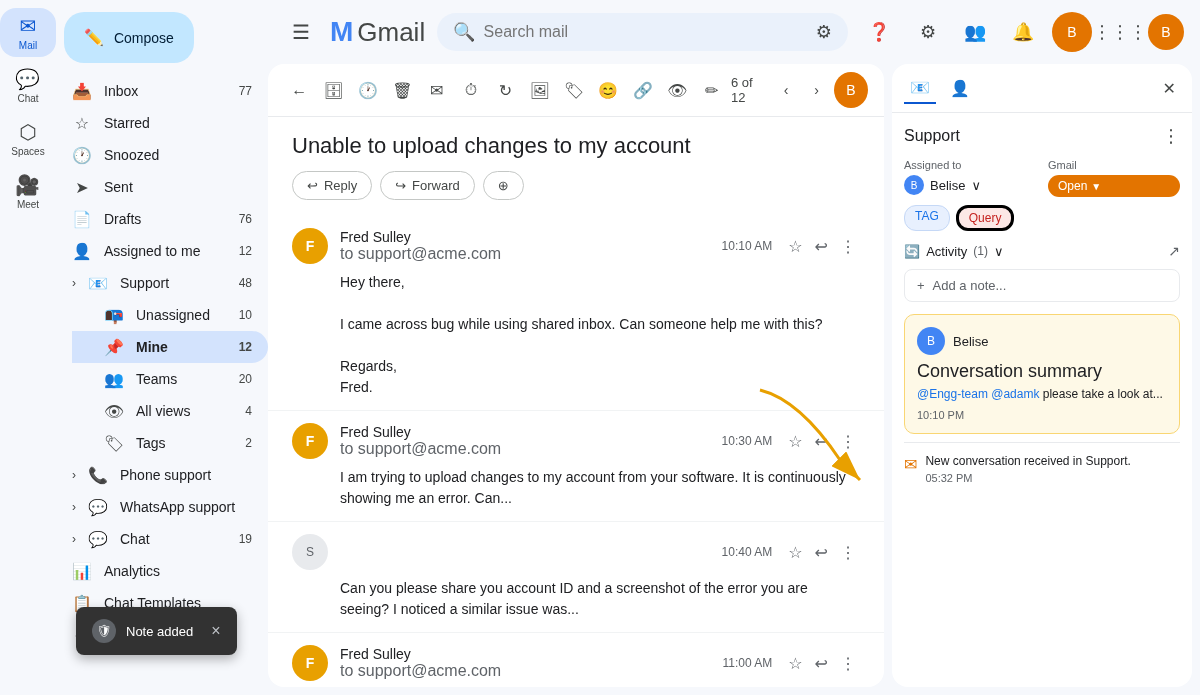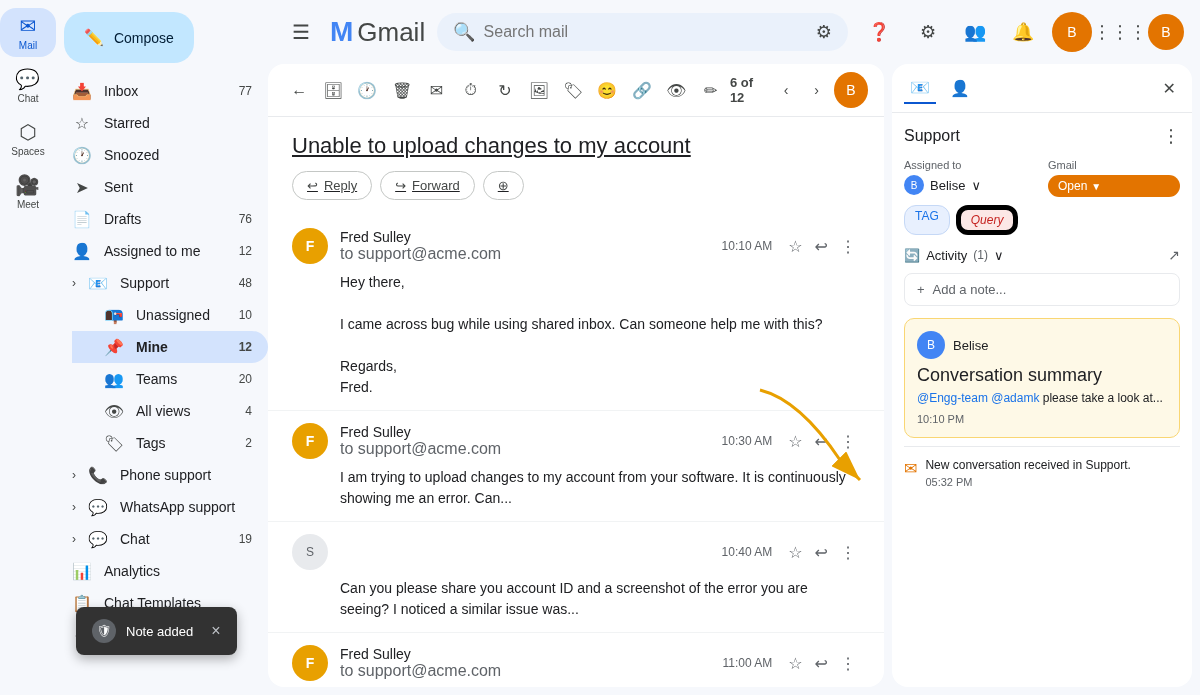--- a/index.html
+++ b/index.html
@@ -41,25 +41,25 @@
     .topbar-icon { width: 40px; height: 40px; display: flex; align-items: center; justify-content: center; border-radius: 50%; cursor: pointer; font-size: 18px; color: #444746; }
     .avatar { width: 36px; height: 36px; border-radius: 50%; background: #e37400; display: flex; align-items: center; justify-content: center; color: white; font-size: 14px; font-weight: 500; cursor: pointer; }
 
     
     .content-area { display: flex; flex: 1; overflow: hidden; }
 
     
     .email-view { flex: 1; background: white; border-radius: 16px; margin: 0 8px 8px 0; overflow: hidden; display: flex; flex-direction: column; }
     .email-toolbar { display: flex; align-items: center; padding: 8px 16px; gap: 4px; border-bottom: 1px solid #e8eaed; min-height: 52px; }
     .toolbar-btn { width: 32px; height: 32px; display: flex; align-items: center; justify-content: center; border-radius: 50%; cursor: pointer; color: #444746; font-size: 16px; border: none; background: transparent; }
-    .email-count { margin-left: auto; font-size: 13px; color: #444746; font-weight: bold; }
+    .email-count { margin-left: auto; font-size: 13px; color: #444746; }
     .nav-btn { width: 28px; height: 28px; display: flex; align-items: center; justify-content: center; border-radius: 50%; cursor: pointer; color: #444746; font-size: 14px; border: none; background: transparent; }
     .email-avatar-circle { width: 36px; height: 36px; border-radius: 50%; background: #e8a000; color: white; display: flex; align-items: center; justify-content: center; font-size: 14px; font-weight: 600; flex-shrink: 0; }
 
-    .email-subject-area { padding: 16px 24px 8px; text-decoration: underline; }
+    .email-subject-area { padding: 16px 24px 8px; }
     .email-subject { font-size: 22px; font-weight: 400; color: #202124; margin-bottom: 12px; }
     .email-actions-row { display: flex; gap: 8px; }
     .action-btn { display: flex; align-items: center; gap: 6px; padding: 6px 14px; border: 1px solid #c4c7c5; border-radius: 20px; cursor: pointer; font-size: 13px; background: white; color: #444746; }
 
     .messages-list { flex: 1; overflow-y: auto; padding: 8px 0; }
     .message-item { padding: 12px 24px; border-bottom: 1px solid #f1f3f4; }
     .message-header { display: flex; align-items: center; gap: 12px; margin-bottom: 8px; }
     .message-sender { font-size: 14px; font-weight: 500; color: #202124; }
     .message-to { font-size: 16px; color: #5f6368; }
     .message-time { margin-left: auto; font-size: 12px; color: #5f6368; }
@@ -82,21 +82,21 @@
     .assigned-section { display: grid; grid-template-columns: 1fr 1fr; gap: 12px; margin-bottom: 8px; }
     .assigned-label { font-size: 11px; color: #5f6368; margin-bottom: 4px; }
     .assigned-value { display: flex; align-items: center; gap: 6px; font-size: 13px; font-weight: 500; color: #202124; cursor: pointer; }
     .assigned-avatar { width: 20px; height: 20px; border-radius: 50%; background: #4285f4; color: white; font-size: 10px; display: flex; align-items: center; justify-content: center; }
     .status-badge { background: #e37400; color: white; padding: 4px 10px; border-radius: 12px; font-size: 12px; font-weight: 500; display: flex; align-items: center; gap: 4px; }
     .status-dropdown-icon { font-size: 10px; }
 
     .tags-section { display: flex; gap: 6px; margin-bottom: 12px; flex-wrap: wrap; }
     .tag-chip { padding: 3px 10px; border-radius: 12px; font-size: 12px; font-weight: 500; cursor: pointer; }
     .tag-chip.tag { background: #e8f0fe; color: #1a73e8; border: 1px solid #c5d8f6; }
-    .tag-chip.query { background: #fce8e6; color: #c5221f; border: 5px solid #000000; font-style: italic; }
+    .tag-chip.query { background: #fce8e6; color: #c5221f; border: 3px solid #000000; }
 
     .activity-header { display: flex; align-items: center; gap: 6px; margin-bottom: 10px; font-size: 13px; color: #202124; cursor: pointer; }
     .activity-title { font-weight: 500; }
     .activity-count { font-size: 12px; color: #5f6368; }
     .external-link { margin-left: auto; font-size: 14px; color: #5f6368; cursor: pointer; }
 
     .add-note { display: flex; align-items: center; gap: 8px; padding: 8px 12px; border: 1px solid #e8eaed; border-radius: 8px; margin-bottom: 12px; cursor: text; color: #5f6368; font-size: 13px; }
 
     .activity-note { background: #fef9e7; border: 1px solid #f9d673; border-radius: 10px; padding: 12px; }
     .note-header { display: flex; align-items: center; gap: 8px; margin-bottom: 6px; }

